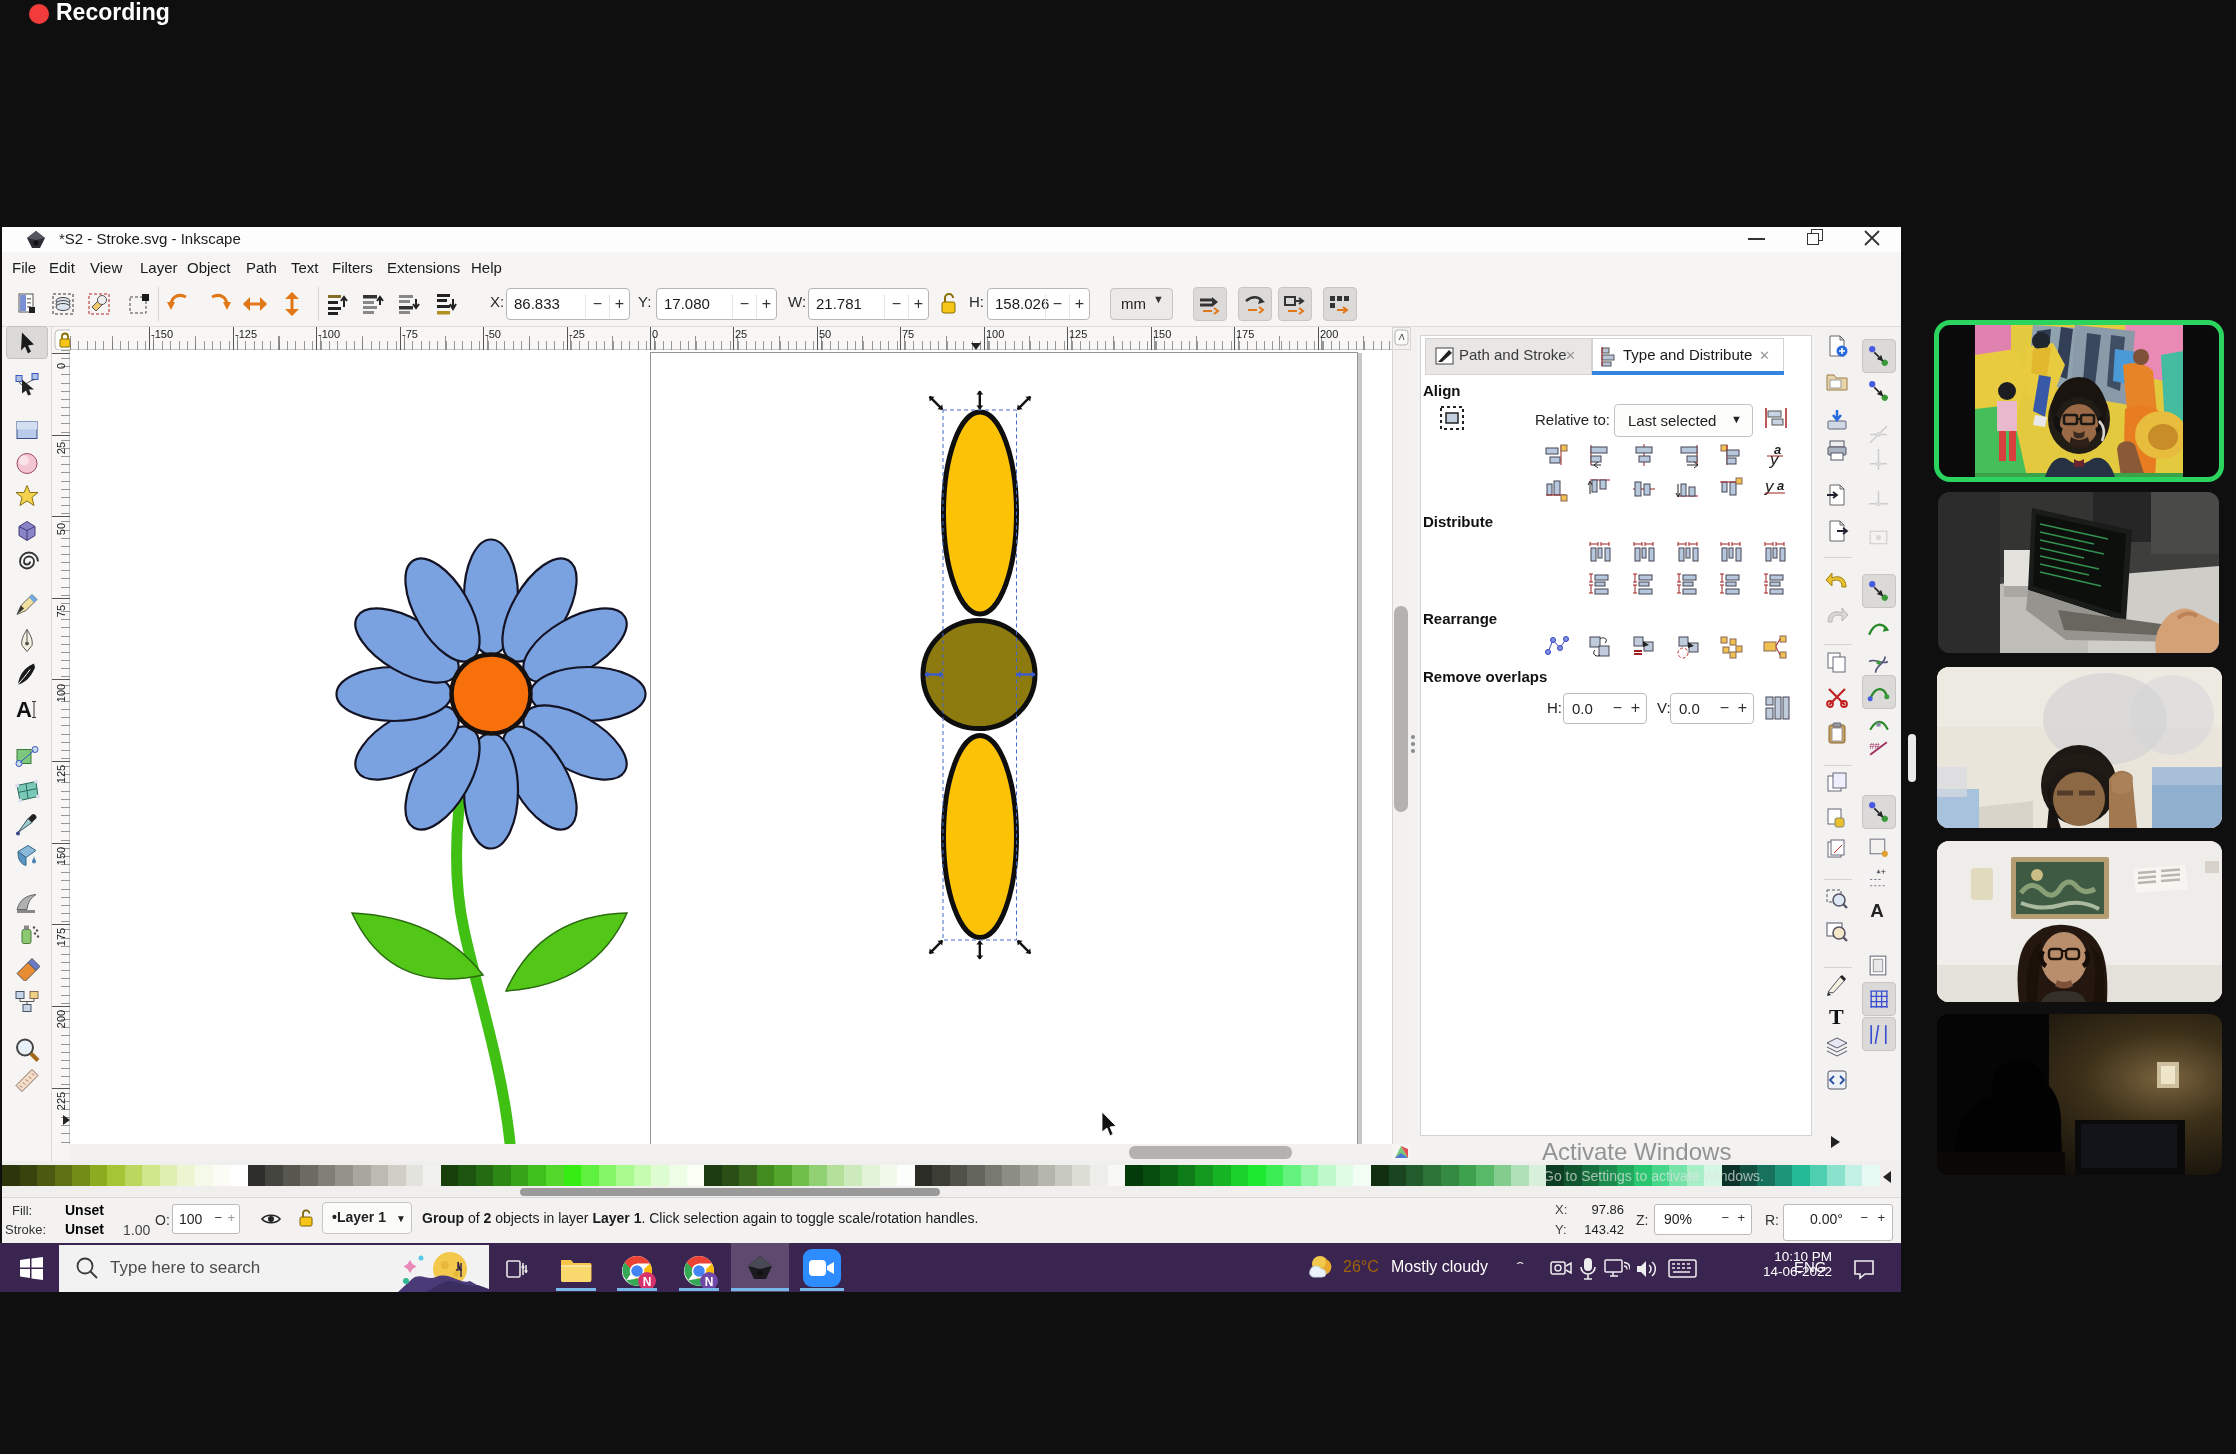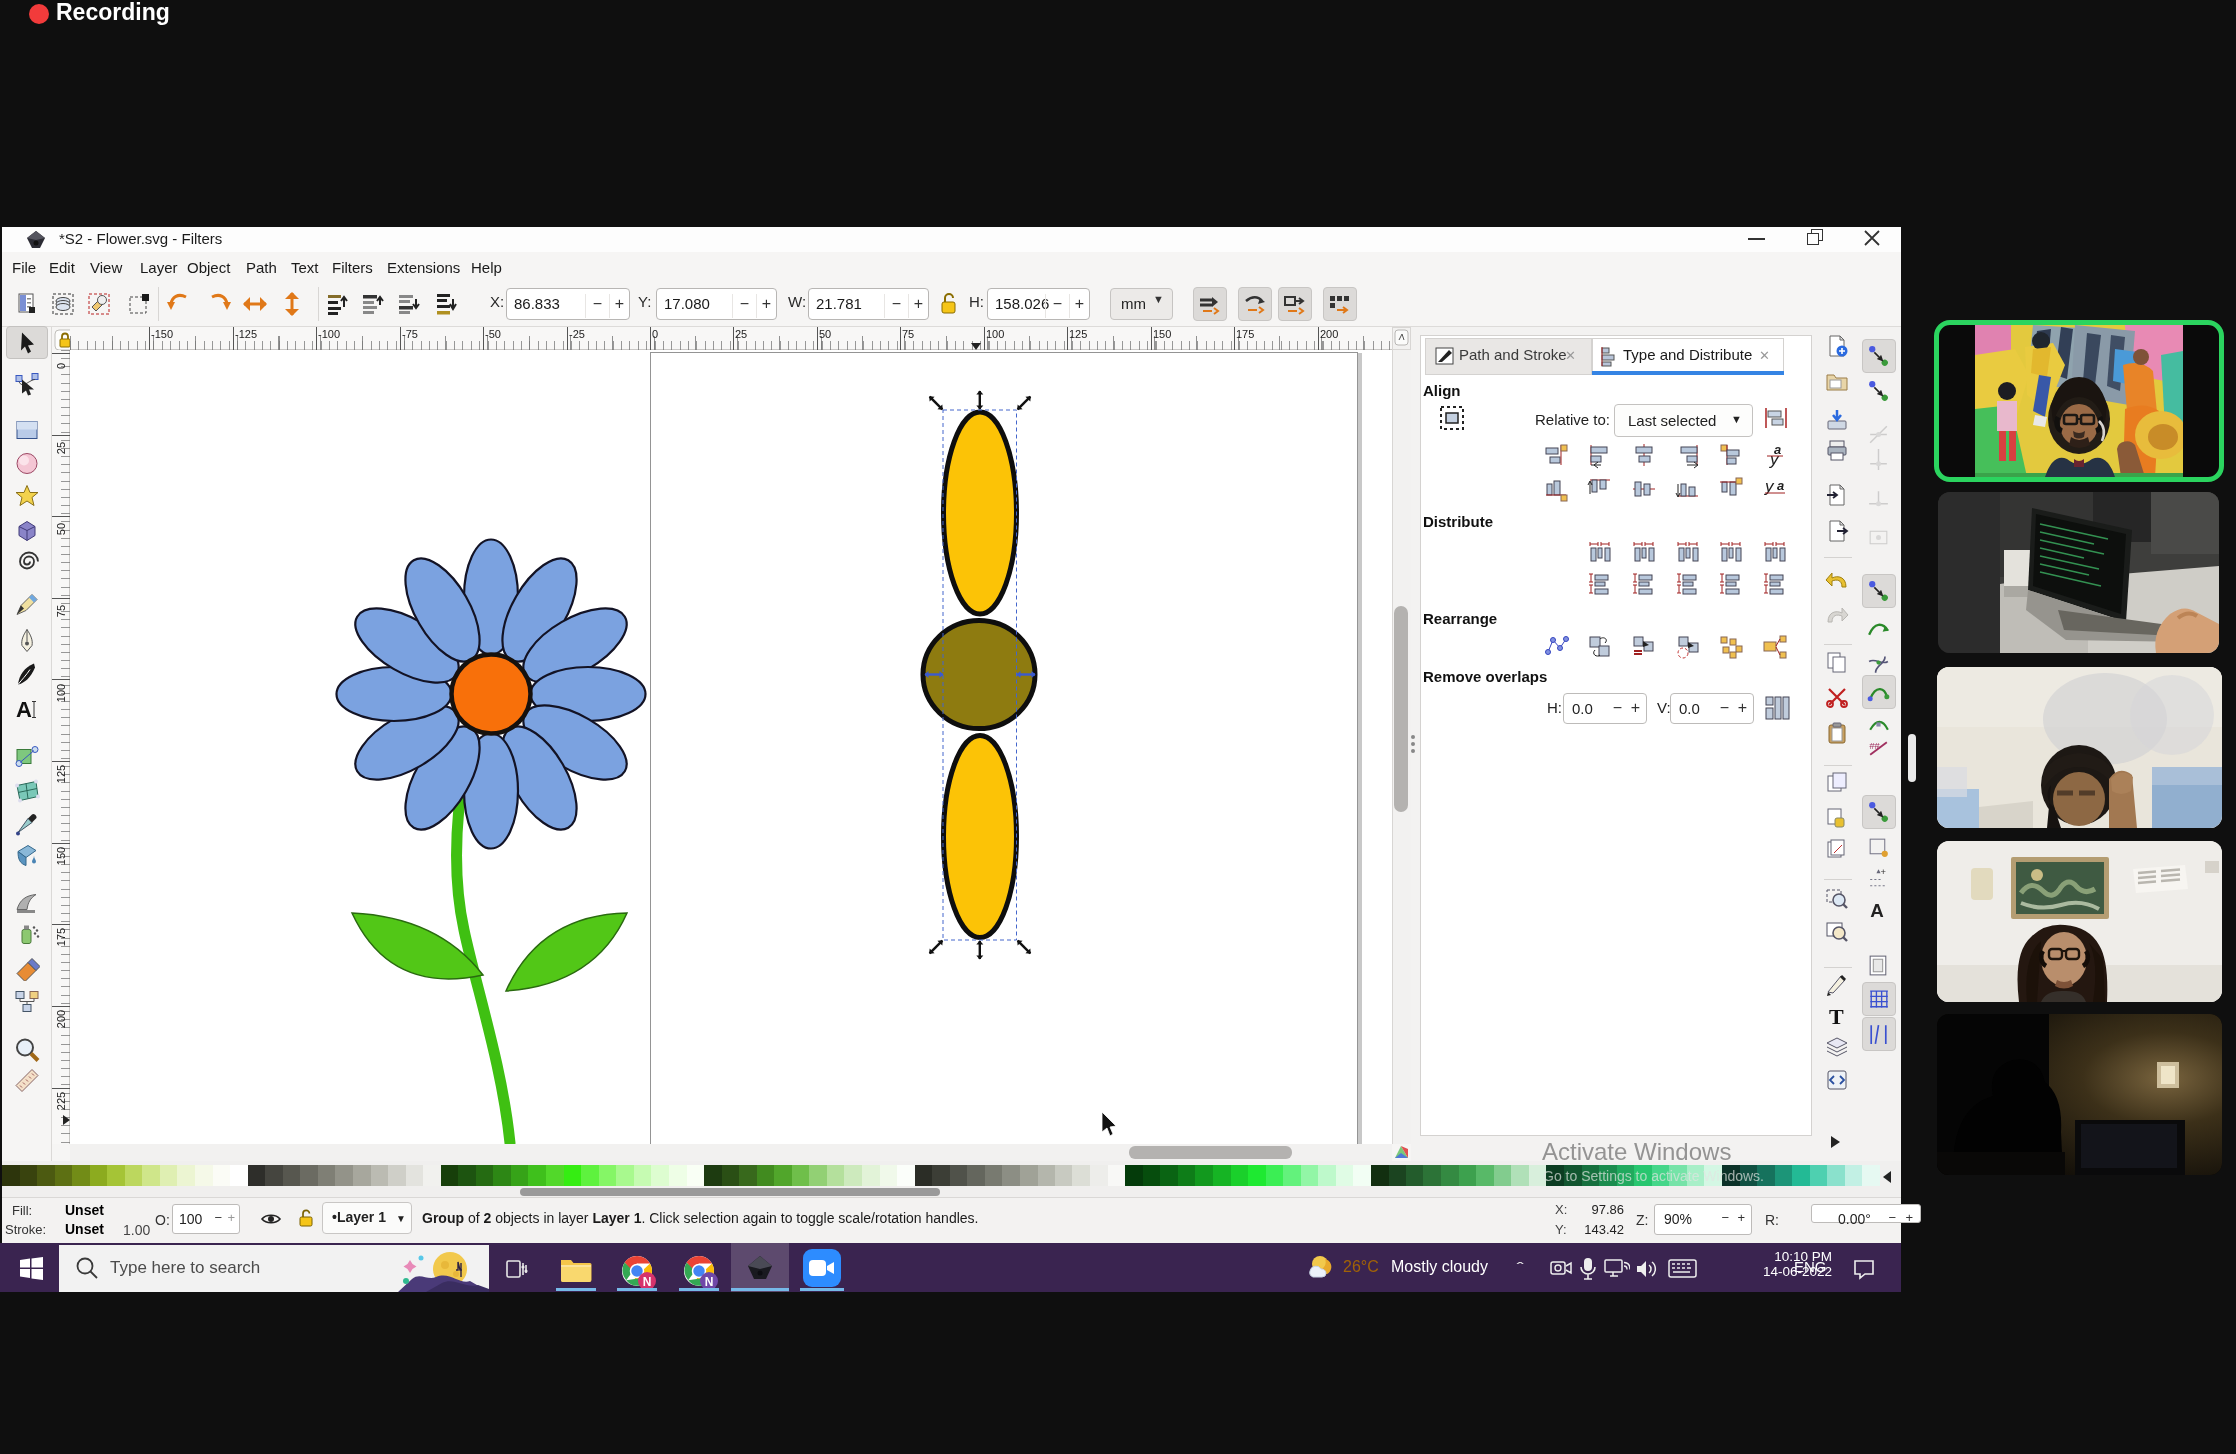--- a/index.html
+++ b/index.html
@@ -20,21 +20,21 @@
 <div id="scr">
 <div class="ab" style="left:29px;top:4px;width:20px;height:20px;border-radius:50%;background:#f23b3b;"></div>
 <div class="ab" style="left:56px;top:-1px;font-size:23px;font-weight:bold;color:#fff;">Recording</div>
 <div id="win">
 <div class="ab" style="left:0;top:0;width:1899px;height:25px;background:#fdfdfd;"></div>
 <svg class="ab" style="left:22px;top:3px;" width="24" height="20" viewBox="0 0 24 20">
         <path d="M12 1 L21 8 L16 18 L8 18 L3 8 Z" fill="#2c2c34"></path>
         <path d="M12 1 L21 8 L12 10 L3 8 Z" fill="#55555f"></path>
         <circle cx="12" cy="13" r="2.5" fill="#111"></circle>
       </svg>
-<div class="ab" style="left:57px;top:3px;font-size:15px;color:#1b1b1b;">*S2 - Flower.svg - Filters</div>
+<div class="ab" style="left:57px;top:3px;font-size:15px;color:#1b1b1b;">*S2 - Stroke.svg - Inkscape</div>
 <div class="ab" style="left:1746px;top:11px;width:17px;height:2px;background:#333;"></div>
 <div class="ab" style="left:1805px;top:6px;width:12px;height:12px;border:1.5px solid #333;background:#fdfdfd;"></div>
 <div class="ab" style="left:1809px;top:2px;width:12px;height:12px;border:1.5px solid #333;"></div>
 <div class="ab" style="left:1805px;top:6px;width:12px;height:12px;border:1.5px solid #333;background:#fdfdfd;"></div>
 <svg class="ab" style="left:1861px;top:2px;" width="18" height="18">
         <path d="M2 2 L16 16 M16 2 L2 16" stroke="#333" stroke-width="1.8"></path>
       </svg>
 <div class="ab" style="left:0;top:25px;width:1899px;height:29px;background:#f6f5f4;"></div>
 <div class="men" style="left:10px;">File</div>
 <div class="men" style="left:47px;">Edit</div>
@@ -864,21 +864,21 @@
       <div class="swf" style="left:1553px;top:995px;font-size:13px;color:#444;">Y:</div>
       <div class="swf" style="left:1578px;top:975px;font-size:13px;color:#222;width:44px;text-align:right;">97.86</div>
       <div class="swf" style="left:1578px;top:995px;font-size:13px;color:#222;width:44px;text-align:right;">143.42</div>
       <div class="swf" style="left:1634px;top:985px;font-size:14px;color:#333;">Z:</div>
       <div class="ssp" style="left:1652px;top:977px;width:98px;height:31px;">
         <span style="position:absolute;left:9px;top:6px;font-size:14px;">90%</span>
         <span style="position:absolute;right:22px;top:5px;color:#333;">−</span>
         <span style="position:absolute;right:6px;top:5px;color:#333;">+</span>
       </div>
       <div class="swf" style="left:1763px;top:985px;font-size:14px;color:#333;">R:</div>
-      <div class="ssp" style="left:1781px;top:977px;width:110px;height:19px;margin-left:28px;">
+      <div class="ssp" style="left:1781px;top:977px;width:110px;height:37px;">
         <span style="position:absolute;left:26px;top:6px;font-size:14px;">0.00°</span>
         <span style="position:absolute;right:24px;top:5px;color:#333;">−</span>
         <span style="position:absolute;right:7px;top:5px;color:#333;">+</span>
       </div>
     </div>
 <div class="ab" style="left:0;top:1243px;width:1901px;height:49px;background:#3a2450;"></div>
     <svg class="ab" style="left:19px;top:1256px" width="25" height="25" viewBox="0 0 25 25">
       <path d="M1 4 L11 2.6 V11.5 H1 Z M12.5 2.4 L24 1 V11.5 H12.5 Z M1 13 H11 V21.9 L1 20.5 Z M12.5 13 H24 V24 L12.5 22.4 Z" fill="#fff"></path>
     </svg>
     <div class="ab" style="left:59px;top:1245px;width:430px;height:47px;background:#f2f2f2;"></div>

